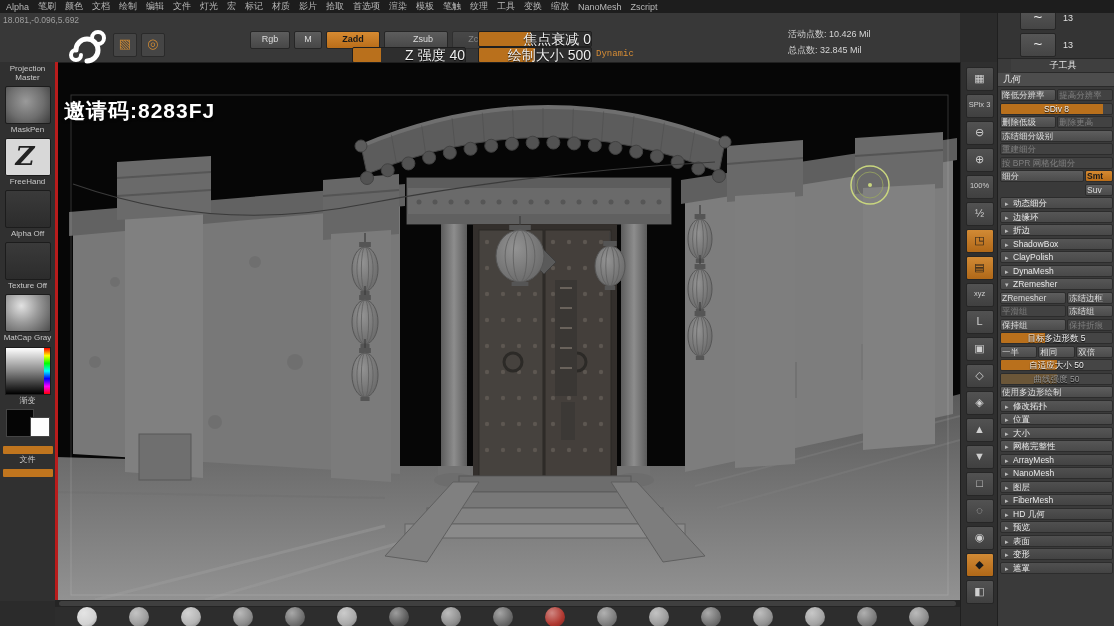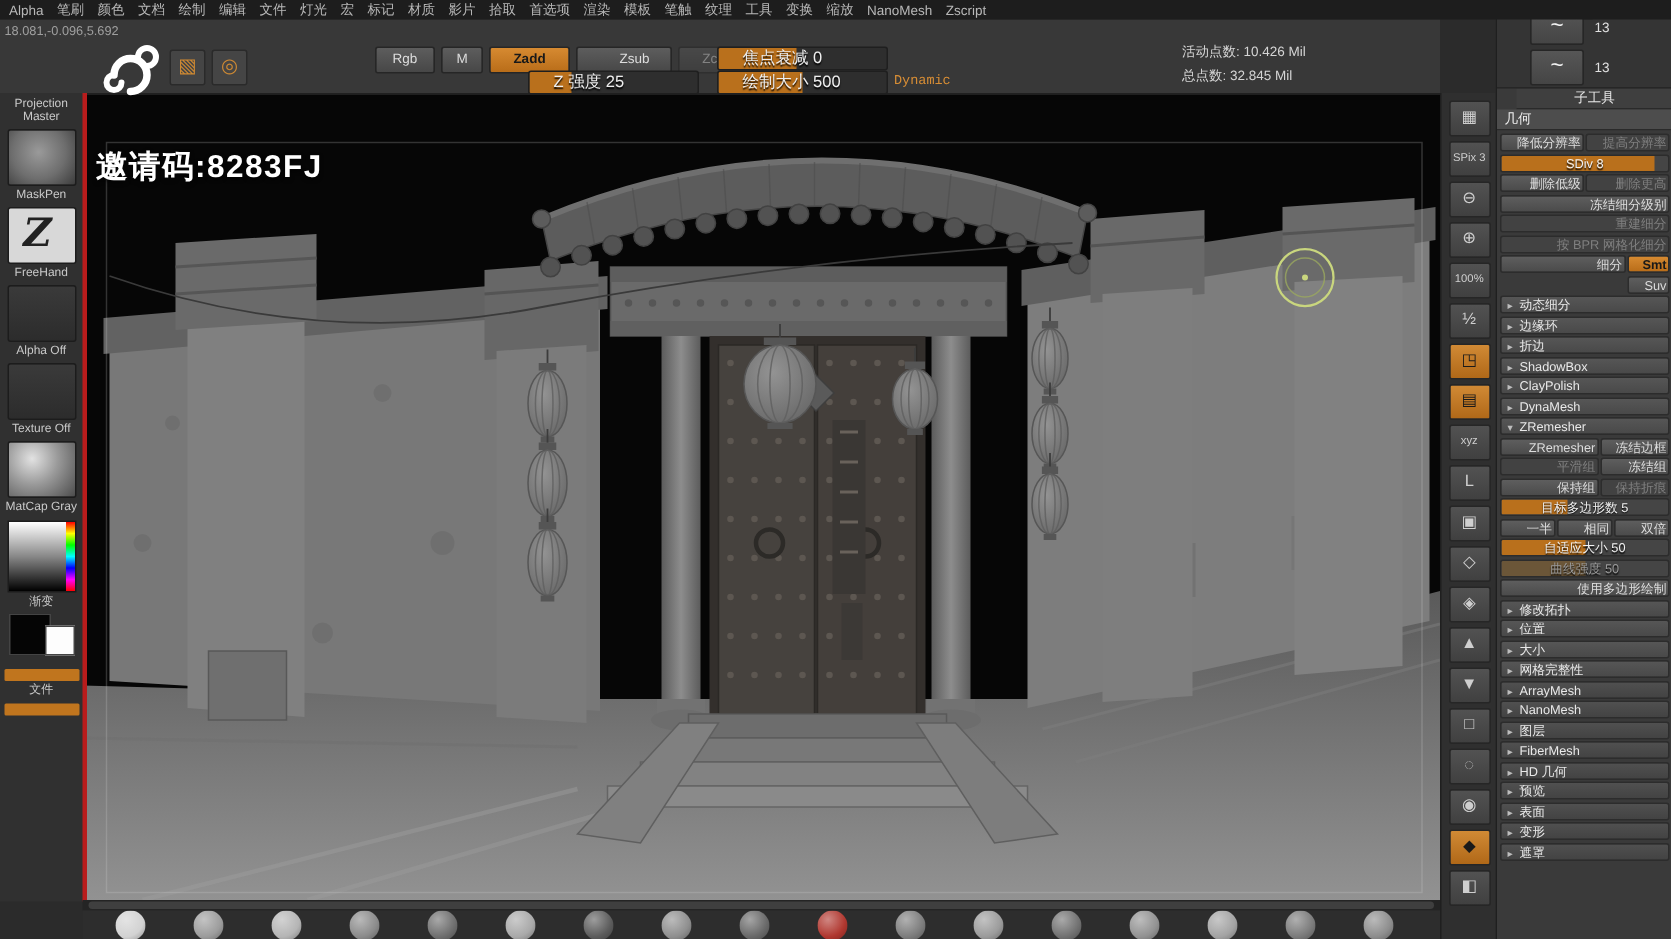--- a/index.html
+++ b/index.html
@@ -16,21 +16,21 @@
   .coords{position:absolute;left:3px;top:2px;font-size:8.5px;color:#9f9f9f;}
   .ts-icon{position:absolute;width:22px;height:22px;background:#454545;border:1px solid #2a2a2a;
            border-radius:2px;color:#cf8a33;font-size:13px;line-height:20px;text-align:center;}
   .mode-row{position:absolute;left:250px;top:18px;display:flex;gap:4px;}
   .ts-btn{height:16px;border:1px solid #262626;border-radius:2px;background:linear-gradient(#5d5d5d,#474747);
           color:#ddd;font-size:9px;line-height:15px;text-align:center;padding:0 2px;}
   .ts-btn.active{background:linear-gradient(#d68a31,#b96d19);color:#191919;font-weight:bold;}
   .ts-btn.disabled{opacity:.45;}
   .ts-slider{position:absolute;height:14px;background:#2e2e2e;border:1px solid #1f1f1f;border-radius:2px;overflow:hidden;}
   .ts-slider .fill{position:absolute;left:0;top:0;bottom:0;background:#b9701c;}
-  .ts-slider .lab{position:absolute;left:0;right:0;top:0;bottom:0;text-align:left;font-size:11px;
+  .ts-slider .lab{position:absolute;left:0;right:0;top:0;bottom:0;text-align:right;font-size:14px;
                   line-height:14px;color:#eee;text-shadow:0 1px 1px #000;padding-left:16px;}
   .dyn-label{position:absolute;left:596px;top:36px;font-size:9px;color:#d78d35;font-family:Liberation Mono, monospace;}
   .stat{position:absolute;left:788px;font-size:9px;color:#d5d5d5;}
   
   .left-shelf{position:absolute;left:0;top:62px;width:55px;height:538px;background:#303030;
               border-right:3px solid #b91c1c;display:flex;flex-direction:column;align-items:center;
               padding-top:1px;z-index:2;}
   .ls-label{font-size:8px;color:#c9c9c9;text-align:center;line-height:9px;margin:1px 0 2px;}
   .ls-thumb{width:44px;height:36px;border:1px solid #1c1c1c;border-radius:2px;margin-top:2px;}
   .ls-thumb.blob{background:radial-gradient(circle at 45% 40%,#9a9a9a 0%,#6e6e6e 55%,#3c3c3c 100%);}
@@ -80,21 +80,21 @@
   .rp-ptile{width:34px;height:22px;background:linear-gradient(#565656,#454545);border:1px solid #262626;
             border-radius:2px;color:#f3f3f3;font-size:15px;line-height:19px;text-align:center;}
   .rp-pval{color:#e0e0e0;font-size:9px;}
   .rp-subtool{height:13px;background:#3f3f3f;border-bottom:1px solid #2a2a2a;text-align:center;
               font-size:9px;line-height:13px;color:#e5e5e5;margin-left:13px;}
   .rp-geo{height:13px;background:#4d4d4d;border-bottom:1px solid #2a2a2a;font-size:9px;line-height:13px;
           color:#f0f0f0;padding-left:5px;}
   .rp-rows{padding:2px 2px 0 2px;display:flex;flex-direction:column;gap:1.5px;}
   .row{display:flex;gap:1.5px;height:12px;flex:0 0 auto;}
   .pbtn{flex:1;background:linear-gradient(#5e5e5e,#4b4b4b);border:1px solid #2c2c2c;border-radius:2px;
-        color:#ddd;font-size:8.5px;line-height:11px;text-align:right;overflow:hidden;white-space:nowrap;padding:0 1px;}
+        color:#ddd;font-size:8.5px;line-height:11px;text-align:left;overflow:hidden;white-space:nowrap;padding:0 1px;}
   .pbtn.disabled{background:#424242;color:#7f7f7f;}
   .pbtn.active{background:linear-gradient(#d68a31,#b96d19);color:#191919;font-weight:bold;}
   .pbtn.ghost{background:none;border:none;}
   .pslider{flex:1;position:relative;background:#454545;border:1px solid #2c2c2c;border-radius:2px;overflow:hidden;}
   .pslider .fill{position:absolute;left:0;top:0;bottom:0;background:#b9701c;}
   .pslider.disabled .fill{background:#6b5638;}
   .pslider .lab{position:absolute;left:0;right:0;top:0;bottom:0;text-align:center;font-size:8.5px;
                 line-height:11px;color:#f2f2f2;text-shadow:0 1px 1px #000;}
   .pslider.disabled .lab{color:#9a9a9a;}
   .phdr{flex:1;background:linear-gradient(#565656,#494949);border:1px solid #2c2c2c;border-radius:2px;
@@ -144,21 +144,21 @@
       <div class="ts-btn" style="width: 44px; padding-left: 16px;">Zsub</div>
       <div class="ts-btn disabled" style="width: 44px;">Zcut</div>
     </div>
   <div id="ts-sliders">
       <div class="ts-slider" style="left: 478px; top: 18px; width: 112px;">
         <div class="fill" style="width: 46%;"></div>
         <div class="lab">焦点衰减 0</div>
       </div>
       <div class="ts-slider" style="left: 352px; top: 34px; width: 112px;">
         <div class="fill" style="width: 25%;"></div>
-        <div class="lab">Z 强度 25</div>
+        <div class="lab">Z 强度 40</div>
       </div>
       <div class="ts-slider" style="left: 478px; top: 34px; width: 112px;">
         <div class="fill" style="width: 50%;"></div>
         <div class="lab">绘制大小 500</div>
       </div>
     </div>
   <div class="dyn-label">Dynamic</div>
   <div class="stat" style="top:15px">活动点数: 10.426 Mil</div>
   <div class="stat" style="top:31px">总点数: 32.845 Mil</div>
 </div>

